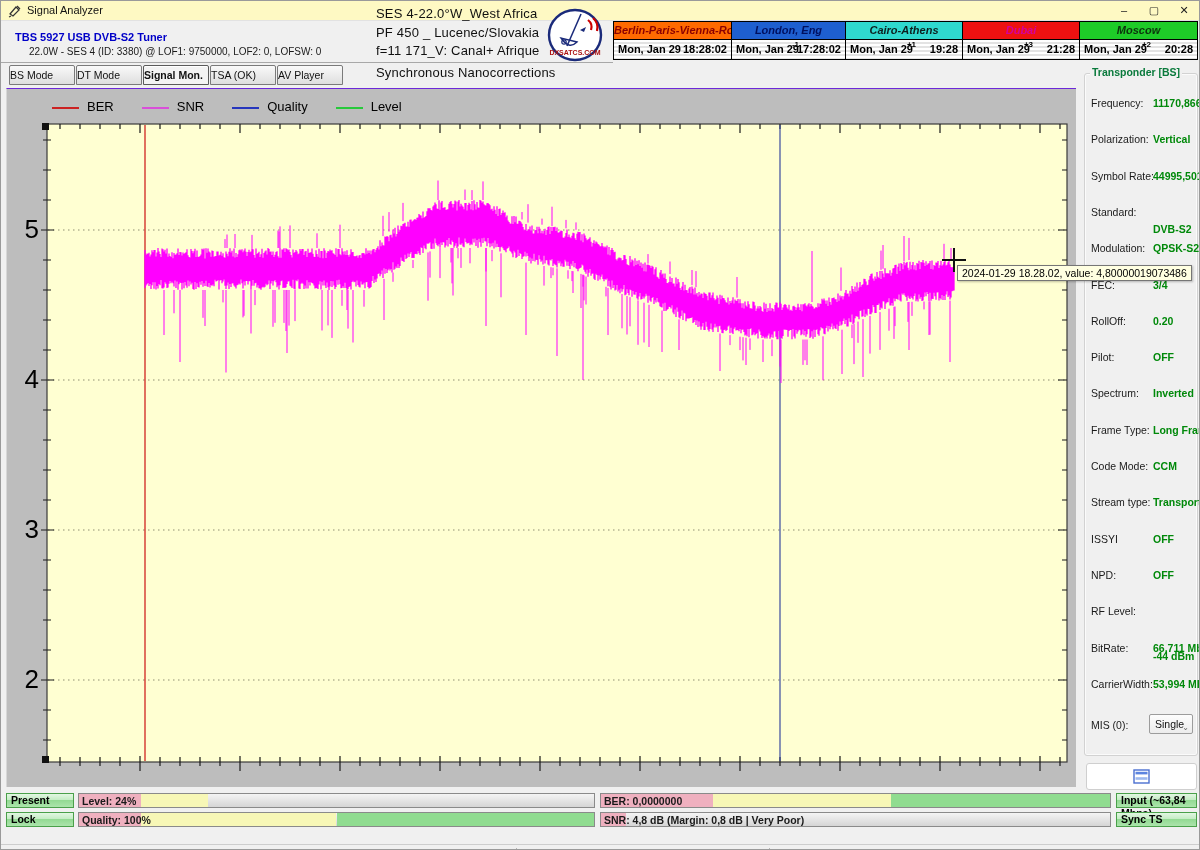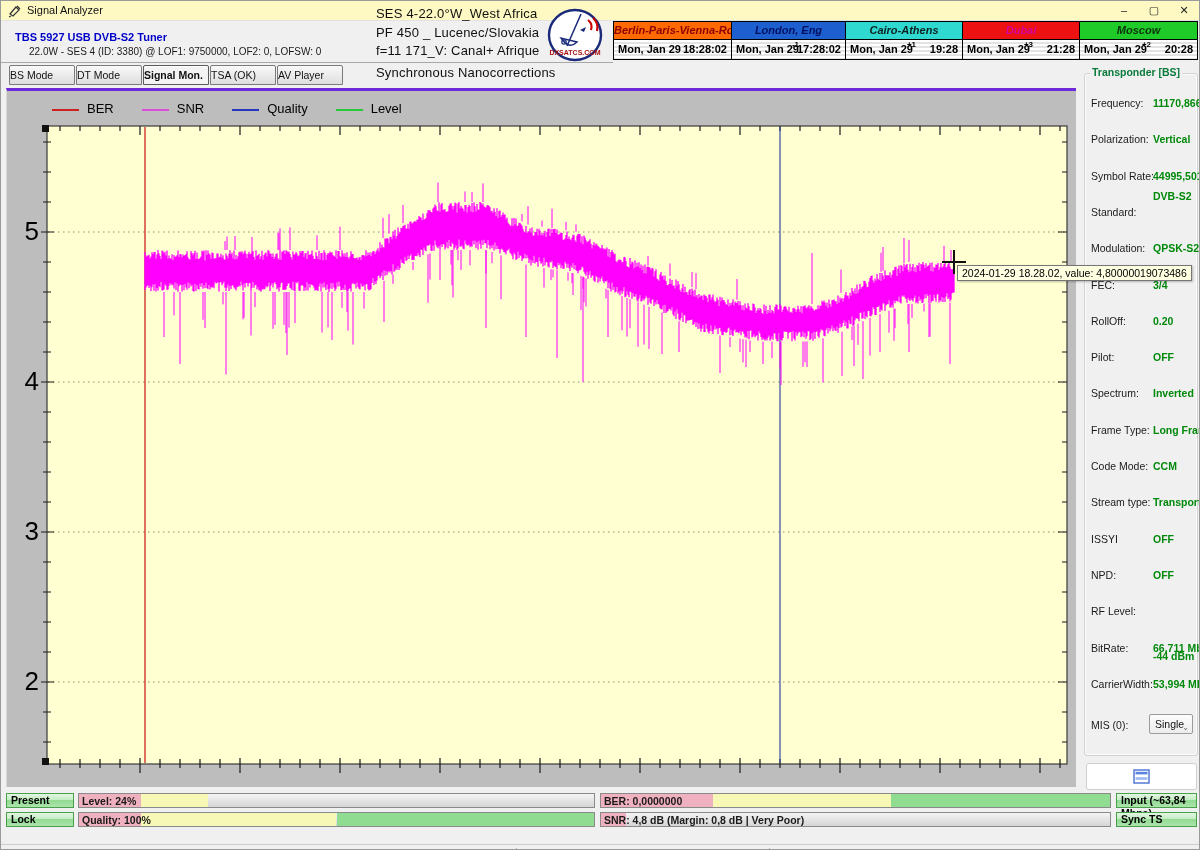--- a/index.html
+++ b/index.html
@@ -30,21 +30,21 @@
   #clocks { position:absolute; left:612px; top:20px; height:39px; display:flex; }
   .clock { border:1px solid #000; border-left:none; }
   .clock:first-child { border-left:1px solid #000; }
   .clock .chead { height:18px; font-size:11px; font-weight:bold; font-style:italic; text-align:center; line-height:17px; border-bottom:1px solid #000; overflow:hidden; white-space:nowrap; }
   .clock .ctime { position:relative; height:19px; background:repeating-linear-gradient(#ffffff 0 2px,#e3e3e3 2px 4px); font-size:11px; font-weight:bold; color:#000; }
   .clock .cdate { position:absolute; left:4px; top:3px; }
   .clock .coffset { position:absolute; right:46px; top:0px; font-size:8px; font-weight:bold; }
   .clock .cval { position:absolute; right:4px; top:3px; }
 
   
-  .chart-panel { position:absolute; left:5px; top:87px; width:1070px; height:699px; background:#bdbdbd; border-top:3px solid #6d28d9; border-left:1px solid #d7d7d7; }
+  .chart-panel { position:absolute; left:5px; top:87px; width:1070px; height:699px; background:#bdbdbd; border-top:1px solid #6d28d9; border-left:1px solid #d7d7d7; }
   #legend { position:absolute; left:45px; top:8px; height:18px; }
   .leg-item { display:inline-block; margin-right:28px; font-size:13px; color:#000; }
   .leg-swatch { display:inline-block; width:27px; height:2px; margin-right:8px; vertical-align:middle; }
   .ylabel { position:absolute; font-size:26px; color:#000; width:30px; text-align:right; }
   #plot-svg { position:absolute; left:40px; top:35px; overflow:visible; cursor:crosshair; }
 
   
   .tooltip { position:absolute; left:956px; top:264px; background:#ffffe1; border:1px solid #767676; font-size:10.5px; color:#000; padding:1px 4px; white-space:nowrap; box-shadow:1px 1px 2px rgba(0,0,0,.25); z-index:30; }
 
   
@@ -194,21 +194,21 @@
     <div class="gb-title">Transponder [BS]</div>
     <div class="groupbox">
       <div id="sb-rows">
           <div class="sb-label" style="top: 23px;">Frequency:</div>
           <div class="sb-value" style="top: 23px;">11170,866 MHz</div>
           <div class="sb-label" style="top: 59.3px;">Polarization:</div>
           <div class="sb-value" style="top: 59.3px;">Vertical</div>
           <div class="sb-label" style="top: 95.6px;">Symbol Rate:</div>
           <div class="sb-value" style="top: 95.6px;">44995,501 KS/s</div>
           <div class="sb-label" style="top: 131.9px;">Standard:</div>
-          <div class="sb-value" style="top: 116px;">DVB-S2</div>
+          <div class="sb-value" style="top: 149px;">DVB-S2</div>
           <div class="sb-label" style="top: 168.2px;">Modulation:</div>
           <div class="sb-value" style="top: 168.2px;">QPSK-S2</div>
           <div class="sb-label" style="top: 204.5px;">FEC:</div>
           <div class="sb-value" style="top: 204.5px;">3/4</div>
           <div class="sb-label" style="top: 240.8px;">RollOff:</div>
           <div class="sb-value" style="top: 240.8px;">0.20</div>
           <div class="sb-label" style="top: 277.1px;">Pilot:</div>
           <div class="sb-value" style="top: 277.1px;">OFF</div>
           <div class="sb-label" style="top: 313.4px;">Spectrum:</div>
           <div class="sb-value" style="top: 313.4px;">Inverted</div>

